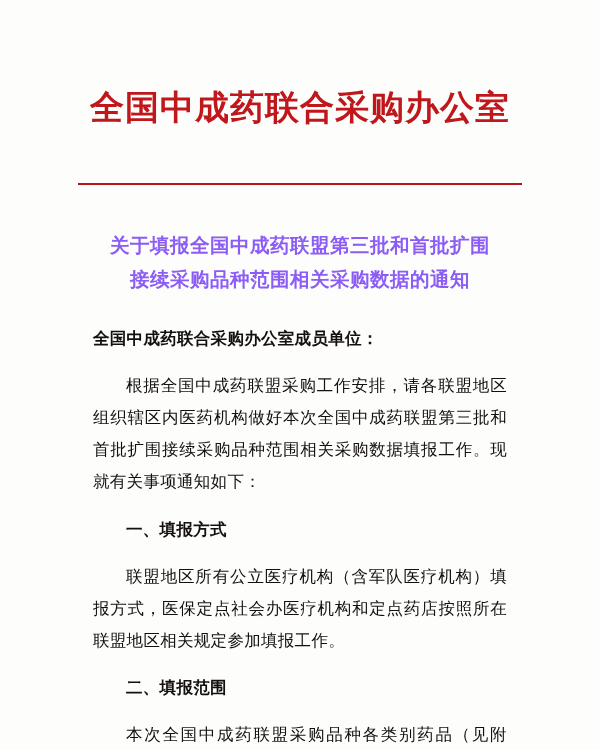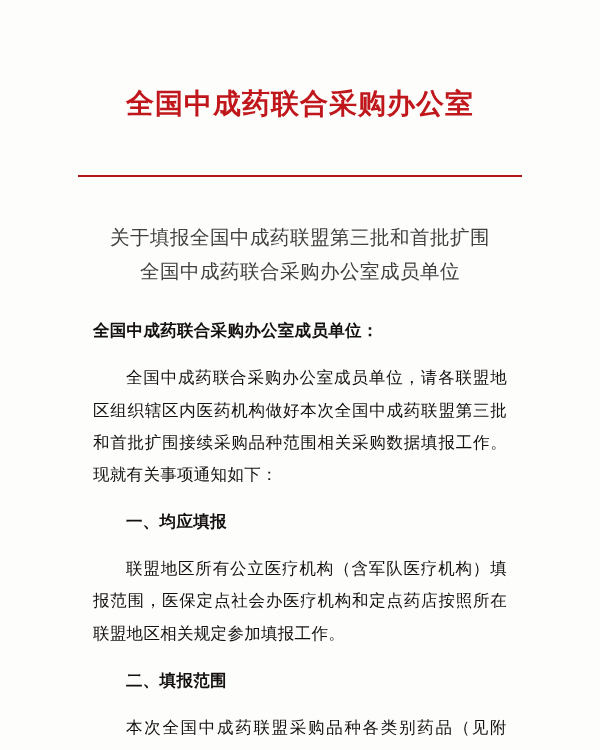--- a/index.html
+++ b/index.html
@@ -20,40 +20,40 @@
     background: #fdfdfb;
     box-sizing: border-box;
     padding: 0 78px;
   }
   .doc-header {
     padding-top: 86px;
     text-align: center;
   }
   .doc-header-title {
     color: #c0171c;
-    font-size: 28px;
+    font-size: 34px;
     font-weight: bold;
     letter-spacing: 1px;
     line-height: 1.25;
     font-family: "DejaVu Serif", "Liberation Serif", serif;
     white-space: nowrap;
   }
   .header-rule {
     margin-top: 54px;
     height: 2px;
     background: #b5161b;
     width: 100%;
   }
   .doc-title {
     margin-top: 44px;
     text-align: center;
     font-size: 19.5px;
-    font-weight: normal;
+    font-weight: bold;
     line-height: 1.75;
-    color: #404040;
+    color: #8b5cf6;
     letter-spacing: 0.5px;
   }
   .doc-title .line {
     display: block;
   }
   .body-text {
     margin-top: 26px;
     color: #14100f;
     font-size: 16.5px;
     line-height: 1.95;
@@ -85,30 +85,30 @@
 <div class="page">
 
   <div class="doc-header">
     <div class="doc-header-title">全国中成药联合采购办公室</div>
   </div>
 
   <div class="header-rule"></div>
 
   <div class="doc-title">
     <span class="line">关于填报全国中成药联盟第三批和首批扩围</span>
-    <span class="line">全国中成药联合采购办公室成员单位</span>
+    <span class="line">接续采购品种范围相关采购数据的通知</span>
   </div>
 
   <div class="body-text">
     <p class="para addressee">全国中成药联合采购办公室成员单位：</p>
 
-    <p class="para indent">全国中成药联合采购办公室成员单位，请各联盟地区组织辖区内医药机构做好本次全国中成药联盟第三批和首批扩围接续采购品种范围相关采购数据填报工作。现就有关事项通知如下：</p>
+    <p class="para indent">根据全国中成药联盟采购工作安排，请各联盟地区组织辖区内医药机构做好本次全国中成药联盟第三批和首批扩围接续采购品种范围相关采购数据填报工作。现就有关事项通知如下：</p>
 
-    <p class="para heading">一、均应填报</p>
+    <p class="para heading">一、填报方式</p>
 
-    <p class="para indent">联盟地区所有公立医疗机构（含军队医疗机构）填报范围，医保定点社会办医疗机构和定点药店按照所在联盟地区相关规定参加填报工作。</p>
+    <p class="para indent">联盟地区所有公立医疗机构（含军队医疗机构）填报方式，医保定点社会办医疗机构和定点药店按照所在联盟地区相关规定参加填报工作。</p>
 
     <p class="para heading">二、填报范围</p>
 
     <p class="para indent url">本次全国中成药联盟采购品种各类别药品（见附件）的数据填报依托湖北医保服务平台（http://ybj.hubei.gov.cn/hubeiHallSt/web/hallEnter/#/Index），采取线上直报方式。</p>
   </div>
 
 </div>
 
 </body></html>

